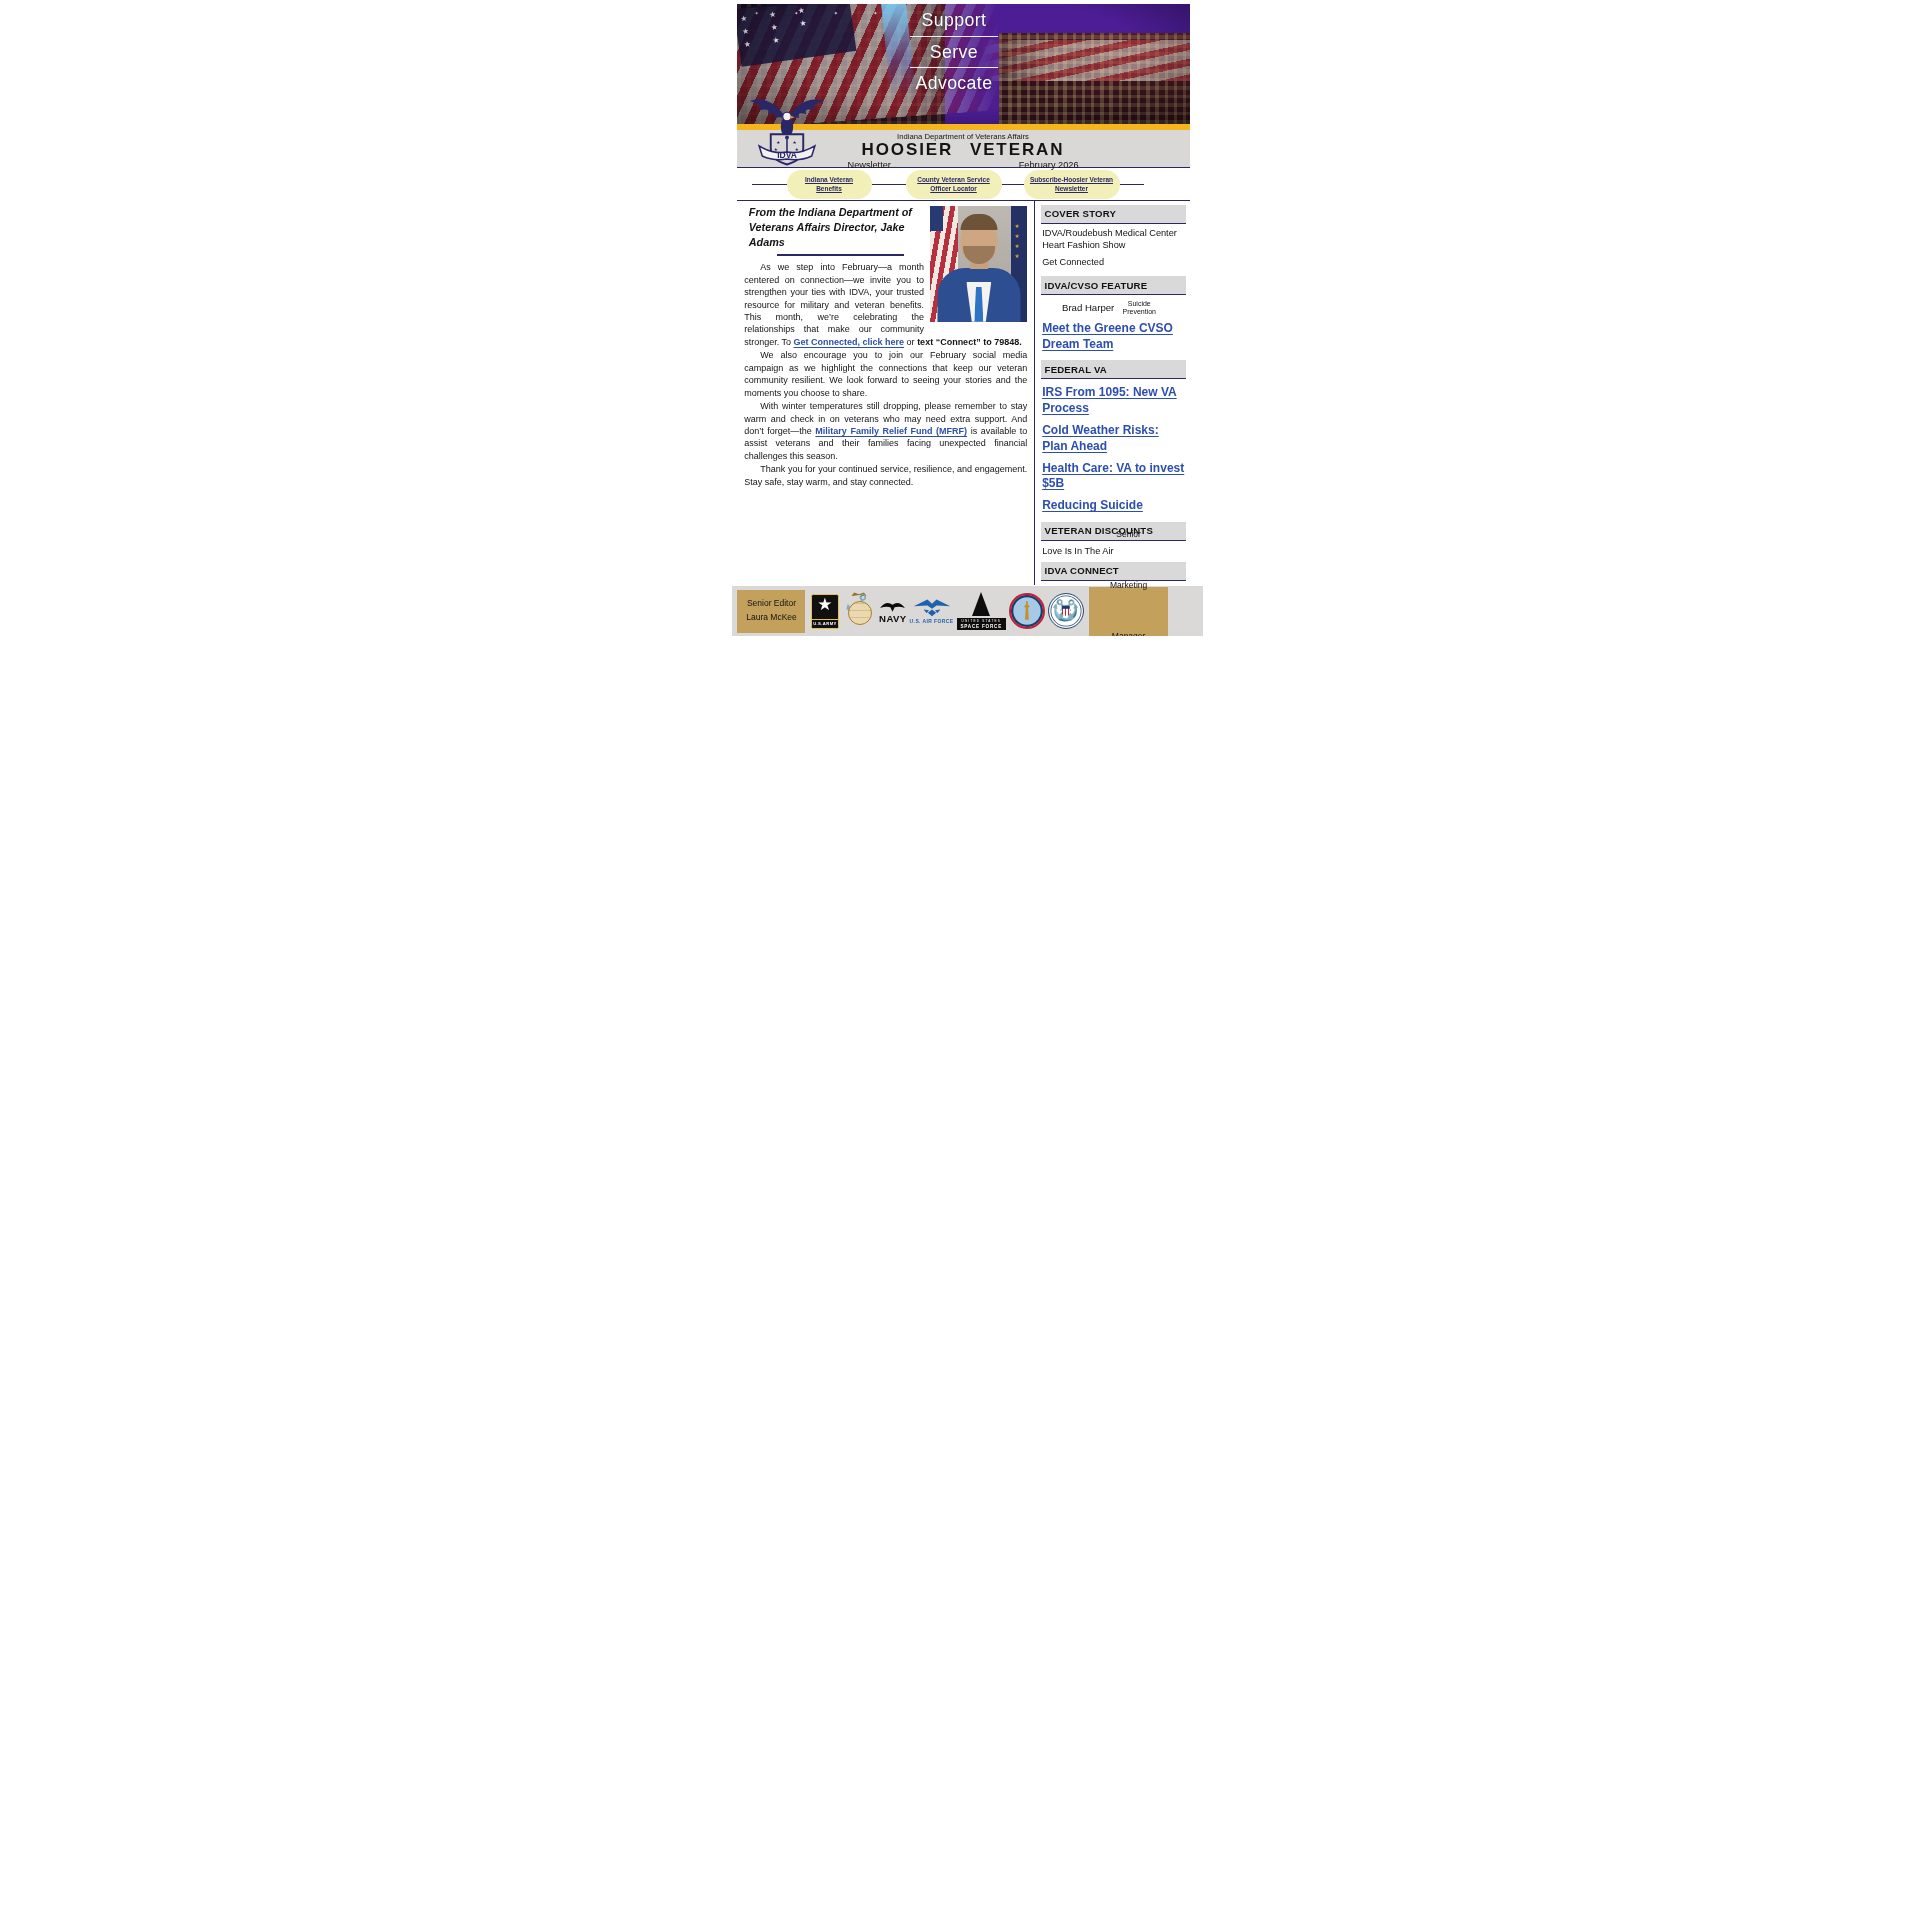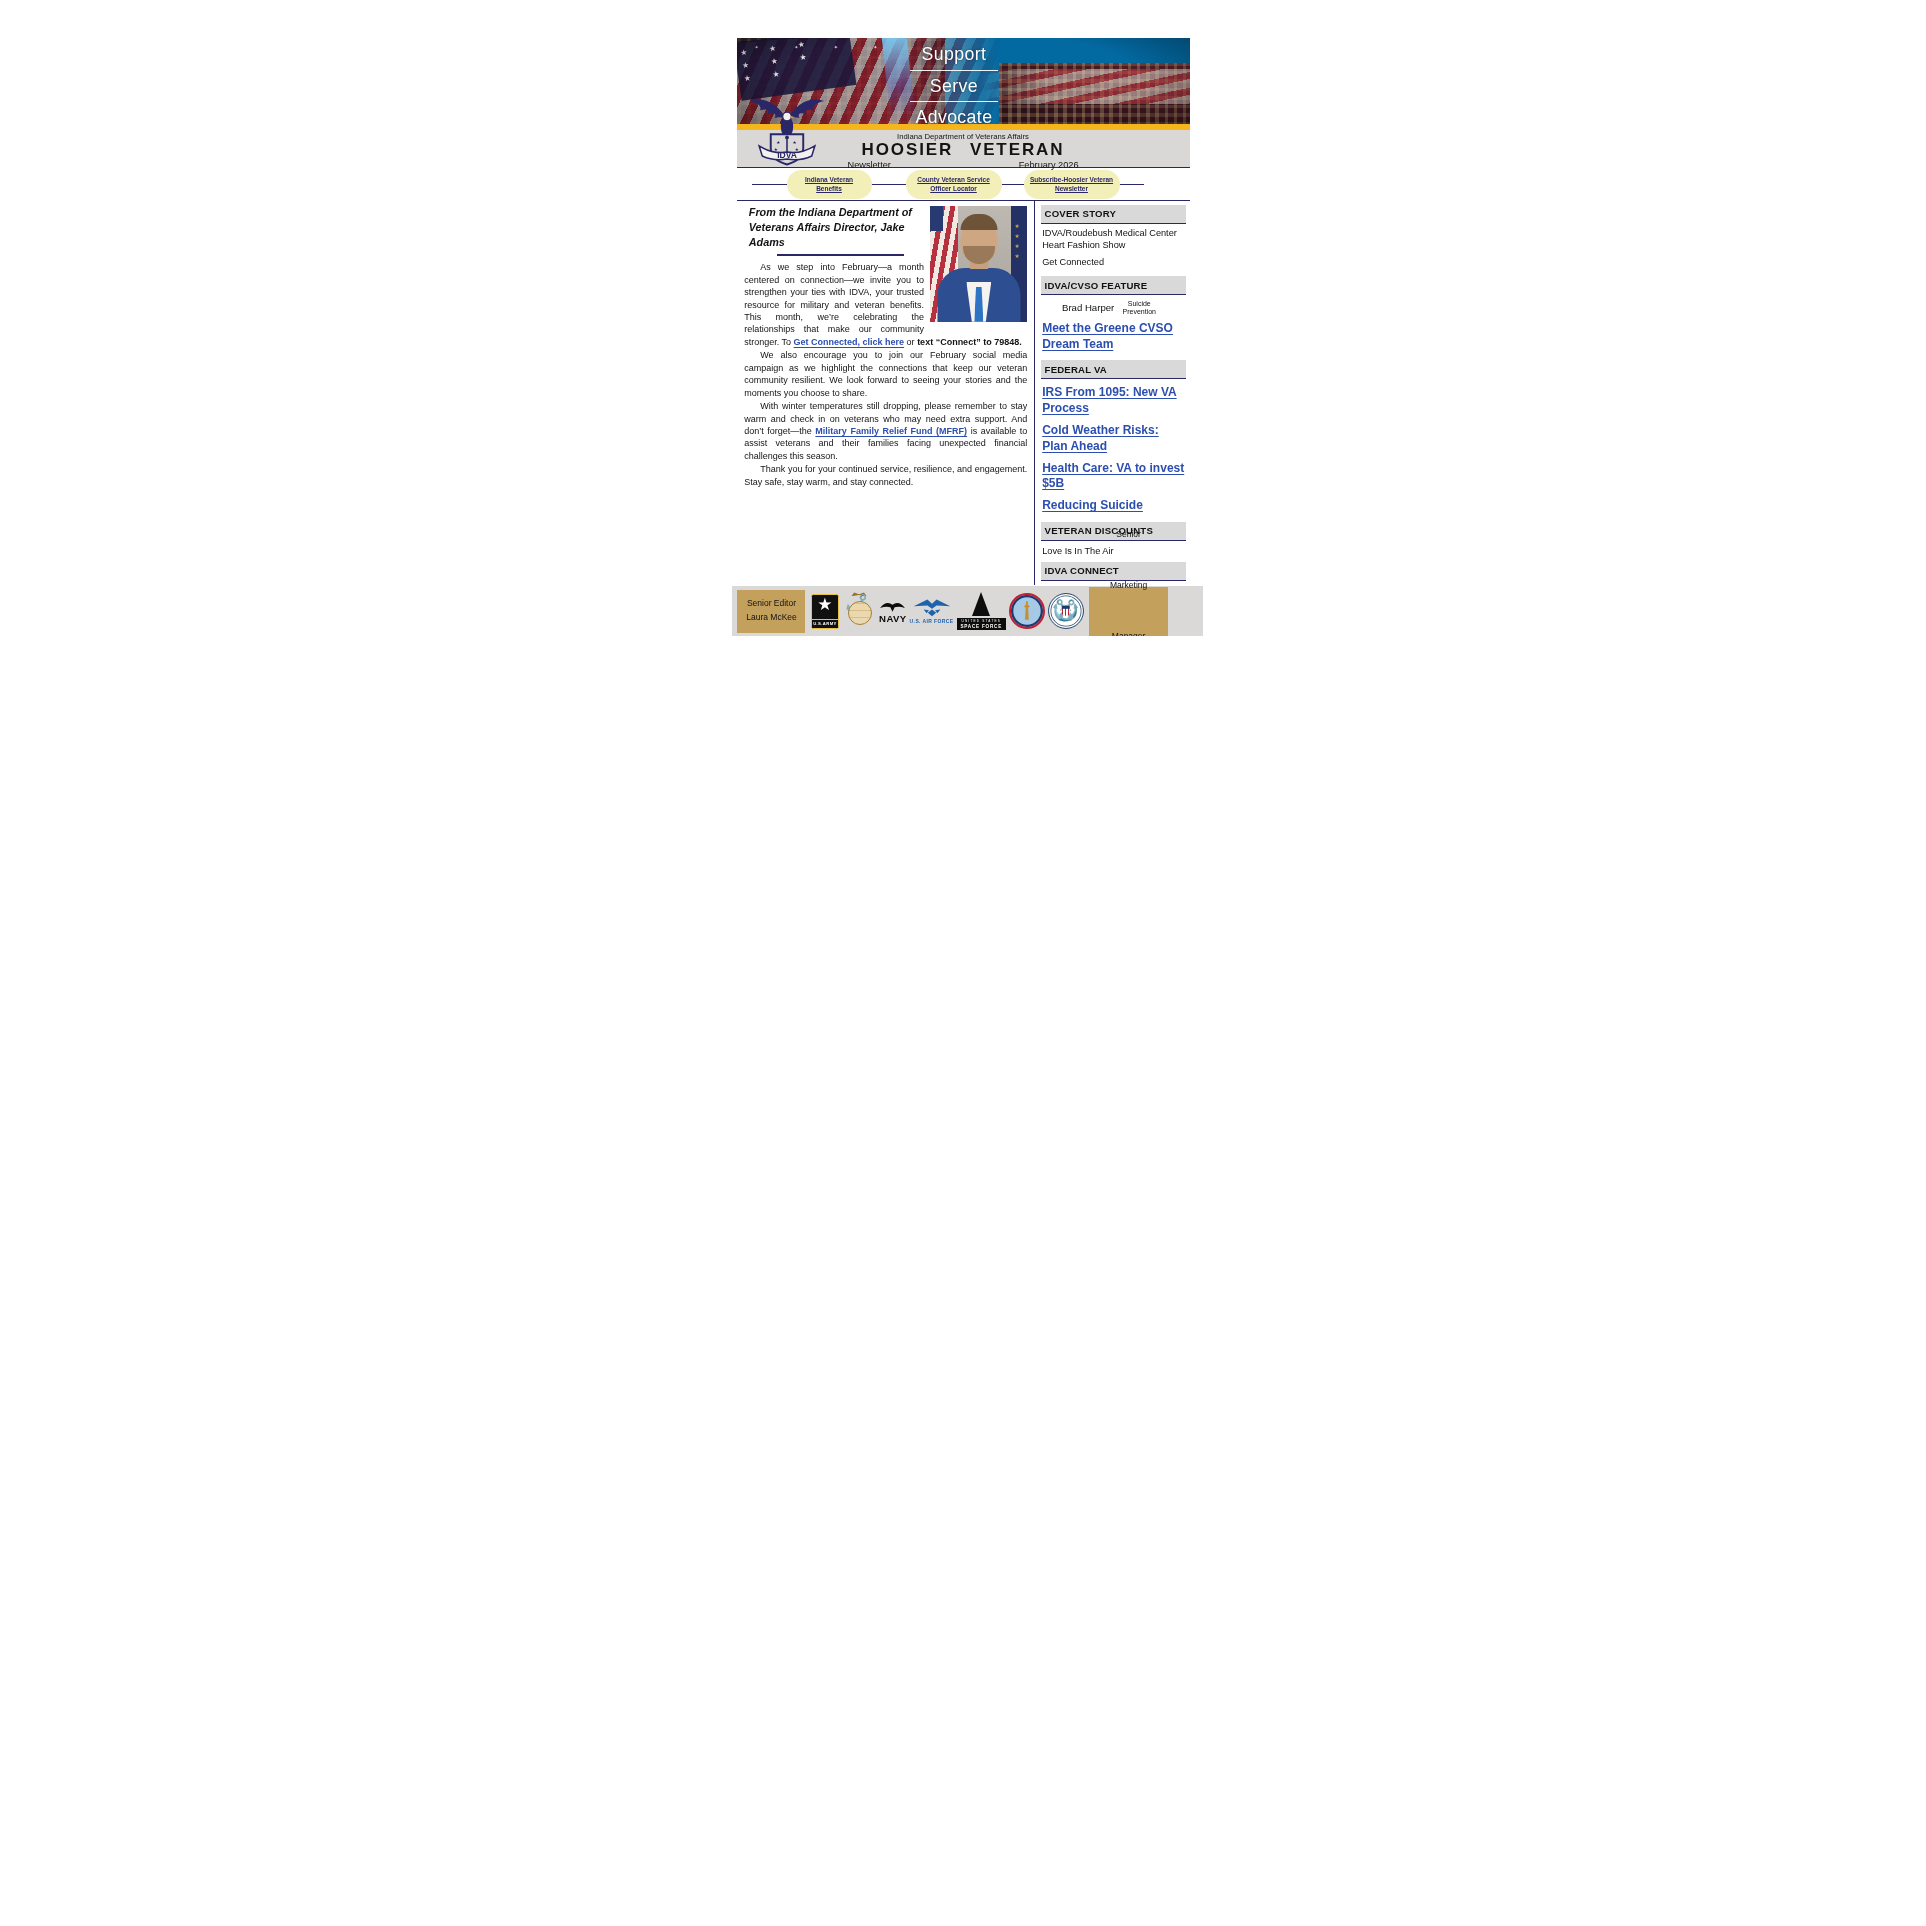--- a/index.html
+++ b/index.html
@@ -1,20 +1,20 @@
 <!DOCTYPE html>
 <html style="font-size:6.2px"><head>
 <meta charset="utf-8">
 <style>
   html,body{margin:0;padding:0;background:#ffffff;}
   .page{position:relative;width:491px;height:636px;margin:0 auto;background:#ffffff;
         font-family:"Liberation Sans", sans-serif;overflow:hidden;}
 
   
-  .hero{position:absolute;left:19px;top:3.9px;width:453px;height:104px;background:#0369a1;overflow:hidden;margin-top:34px;}
+  .hero{position:absolute;left:19px;top:3.9px;width:453px;height:120px;background:#4c1d95;overflow:hidden;}
   .hero .city-left{position:absolute;left:0;top:0;width:46%;height:100%;
      background:
        repeating-linear-gradient(90deg, rgba(255,214,130,.14) 0 3.9px, rgba(0,0,0,0) 3.9px 10px),
        repeating-linear-gradient(0deg, rgba(255,214,130,.10) 0 3.1px, rgba(0,0,0,0) 3.1px 9.2px),
        linear-gradient(180deg,#171224,#2a1220);}
   .hero .flag-overlay{position:absolute;left:0;top:0;width:58%;height:100%;
      background:
        repeating-linear-gradient(115deg, rgba(158,32,44,.72) 0 9.2px, rgba(226,214,205,.62) 9.2px 18.5px);
      -webkit-mask-image:linear-gradient(90deg,#000 62%,transparent 100%);
      mask-image:linear-gradient(90deg,#000 62%,transparent 100%);transform:skewY(-4deg) translateY(-4.6px);}

